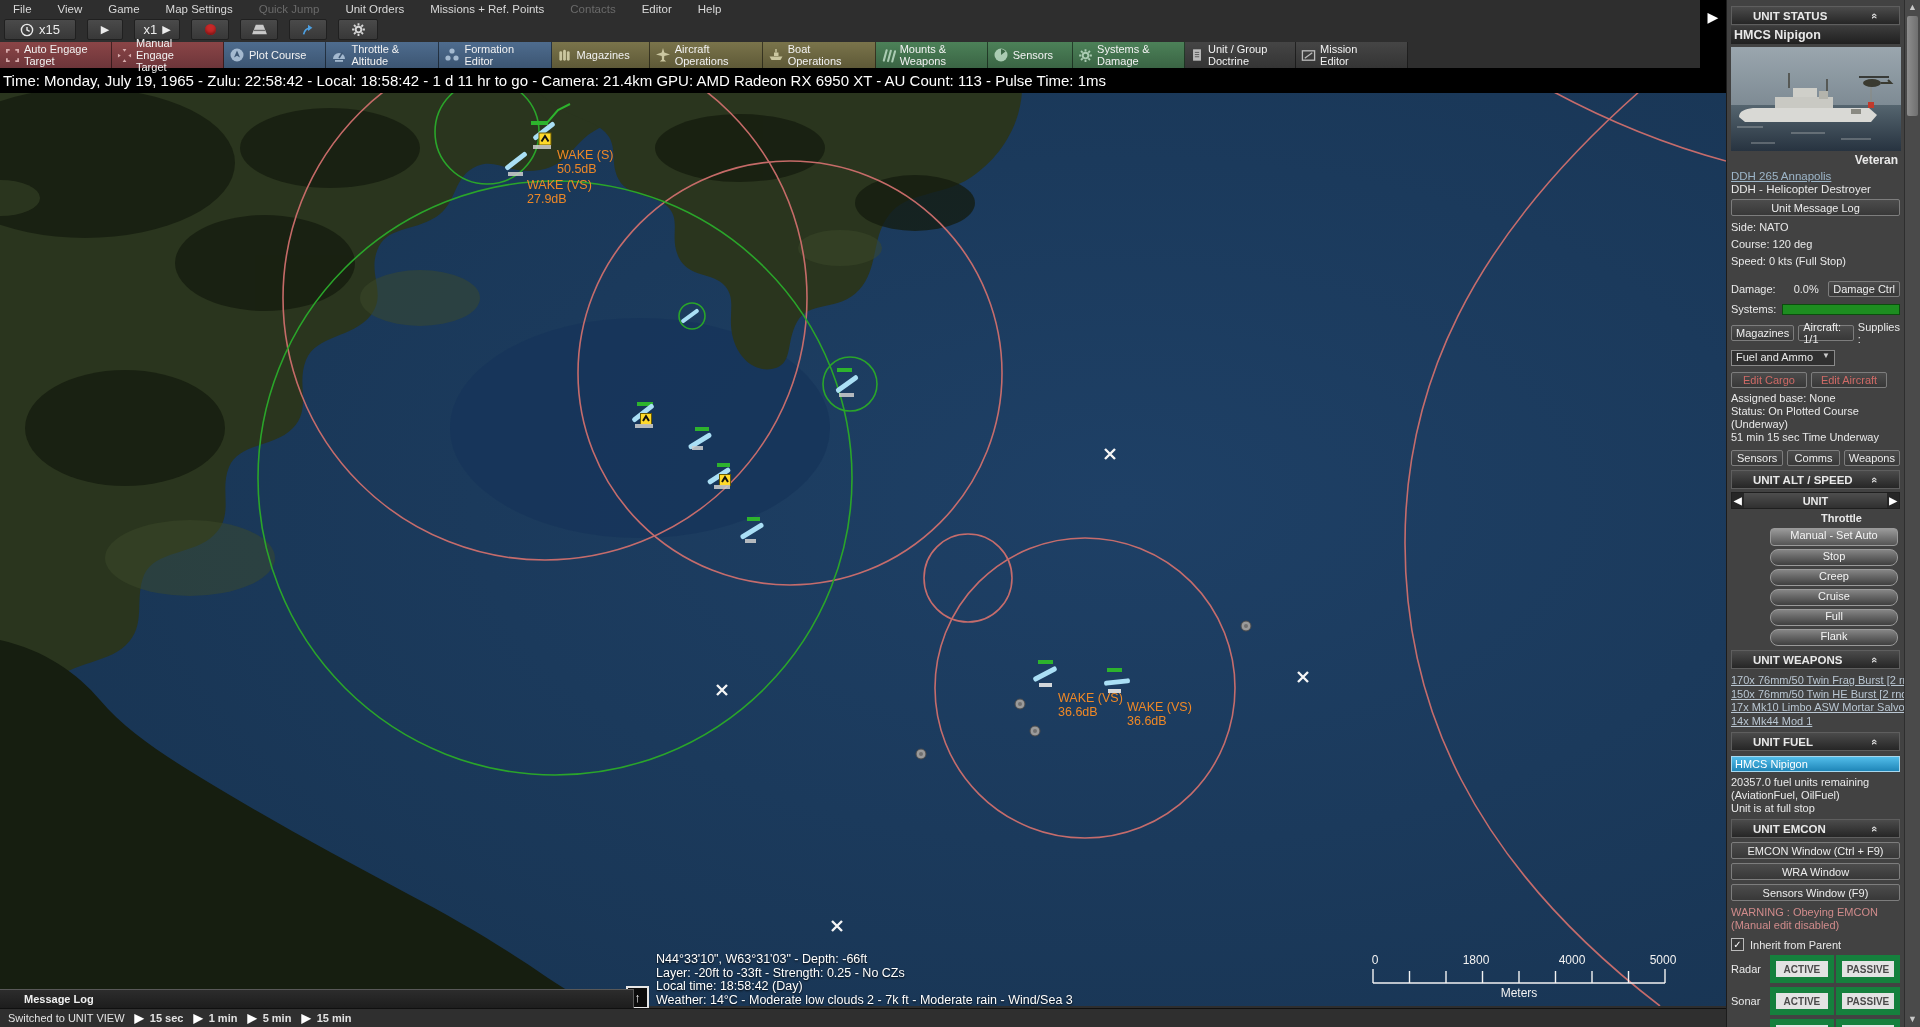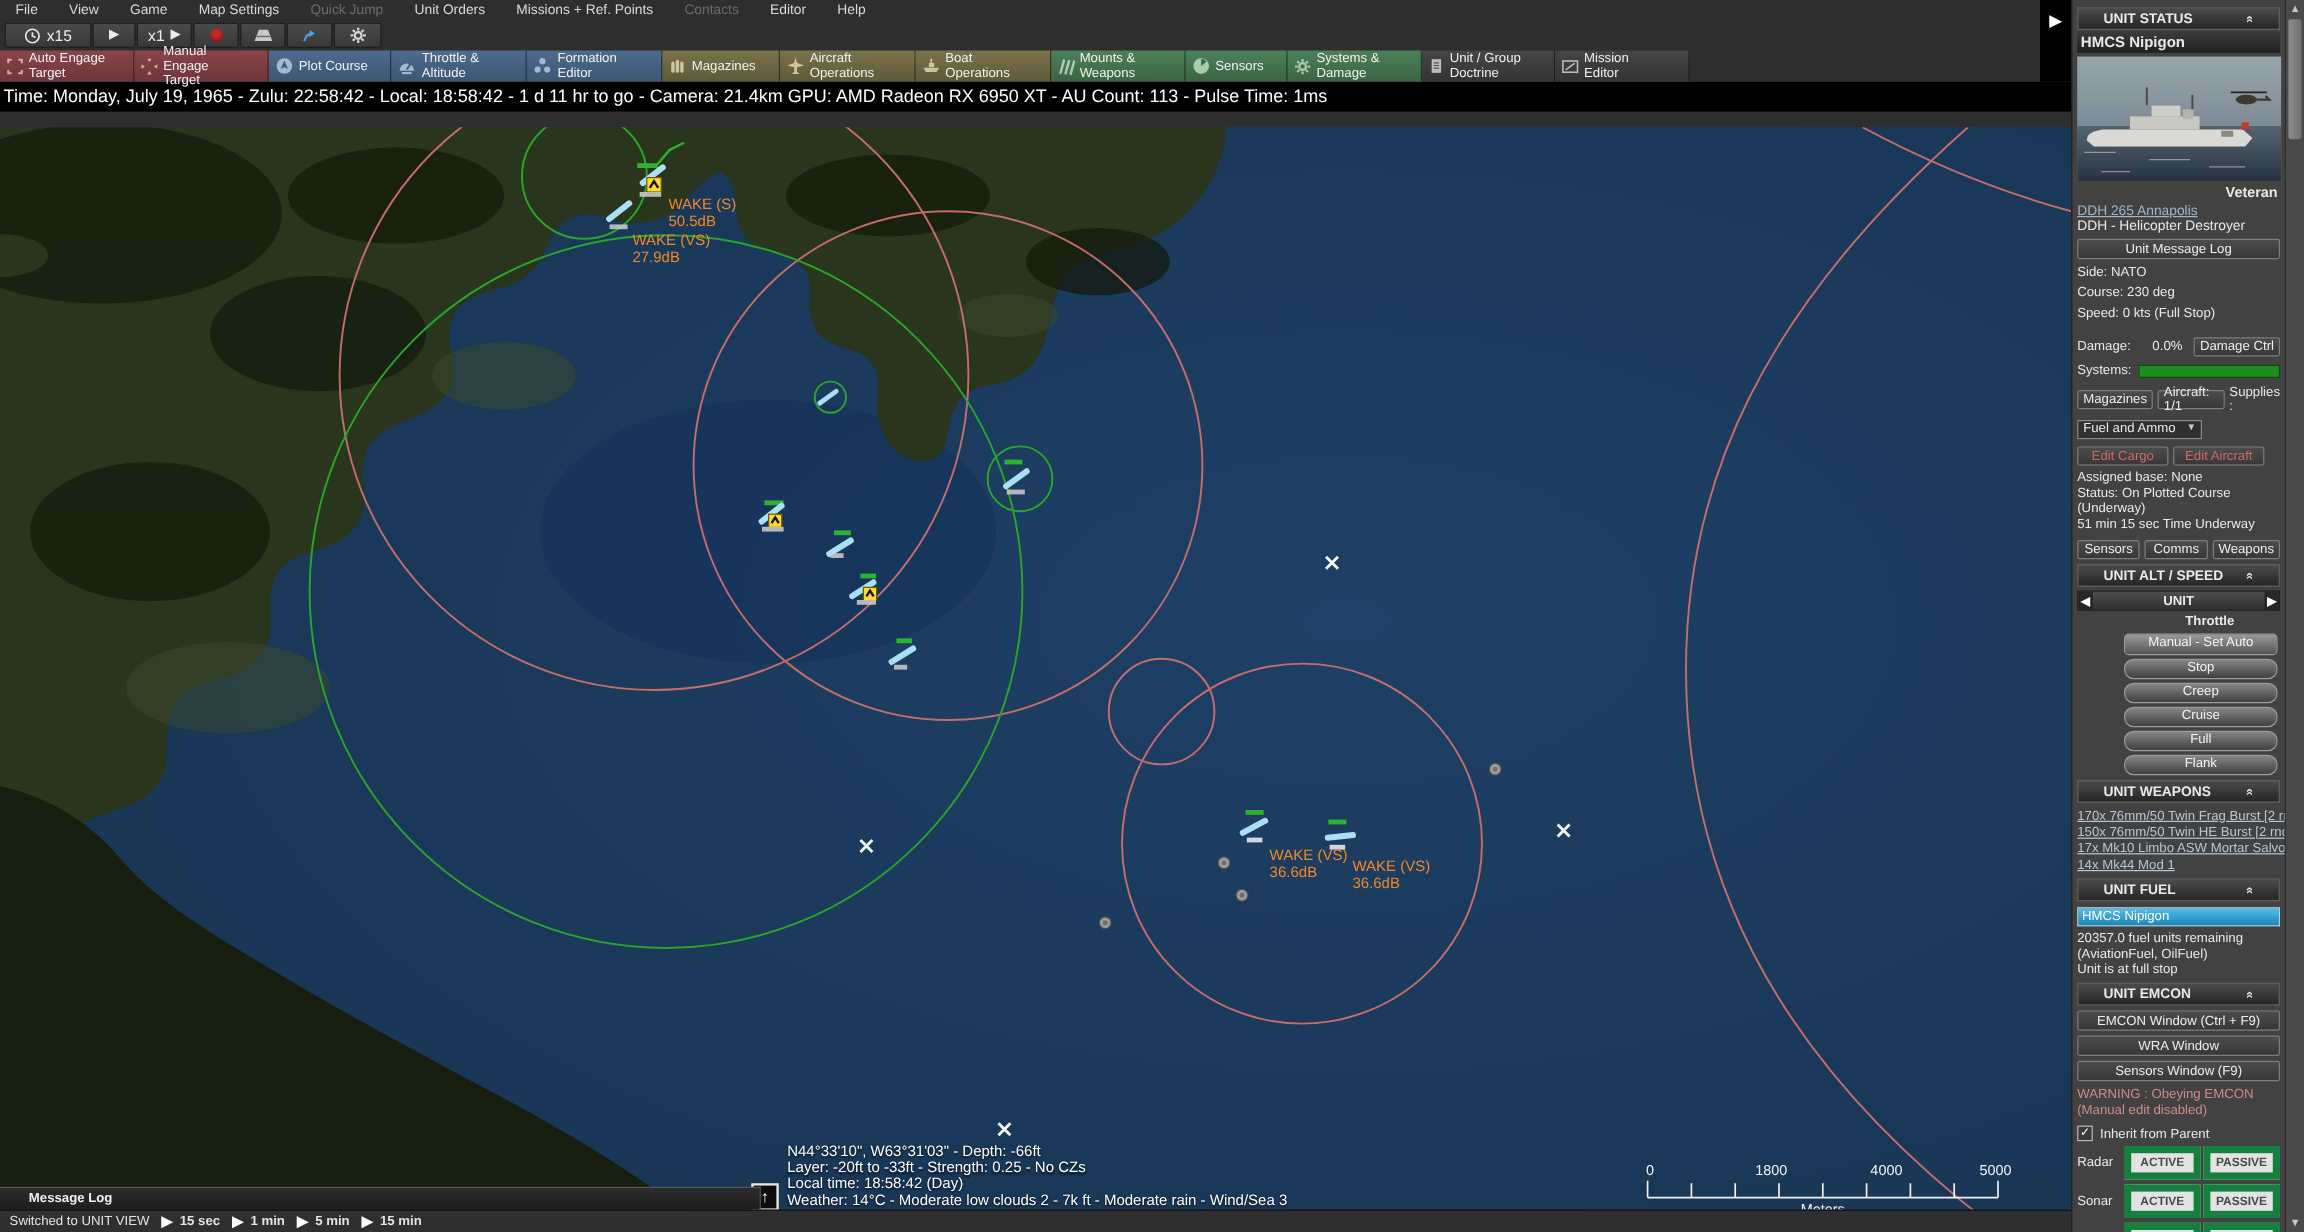--- a/index.html
+++ b/index.html
@@ -4,21 +4,21 @@
 <style>
   html,body{margin:0;padding:0}
   body{width:1920px;height:1027px;overflow:hidden;background:#2e2e2e;
        font-family:"Liberation Sans",sans-serif;position:relative;-webkit-font-smoothing:antialiased}
   
   #menubar{position:absolute;left:0;top:0;width:1700px;height:17px;background:#2e2e2e;
            display:flex;align-items:center;color:#d9d9d9;font-size:11.5px;z-index:30}
   .menu-item{padding:1px 13px;cursor:default;white-space:nowrap}
   .menu-item.disabled{color:#6a6a6a}
   #toolbar2{position:absolute;left:0;top:17px;width:1700px;height:25px;background:#2e2e2e;
-            display:flex;gap:1px;padding:2px 0 0 4px;box-sizing:border-box;z-index:30}
+            display:flex;gap:11px;padding:2px 0 0 4px;box-sizing:border-box;z-index:30}
   .tbtn{background:linear-gradient(#4a4a4a,#383838);border:1px solid #202020;border-radius:2px;height:21px;
         display:flex;align-items:center;justify-content:center;color:#ececec;font-size:13px;gap:5px;padding:0 9px;box-sizing:border-box}
   .tbtn .glyph{font-size:11px;line-height:1}
   .rec-dot{width:11px;height:11px;border-radius:50%;background:#c62828;box-shadow:inset 0 -2px 3px #7d1616}
   
   #ribbon{position:absolute;left:0;top:42px;width:1700px;height:26px;background:#2e2e2e;display:flex;z-index:30}
   .rbtn{height:26px;display:flex;align-items:center;gap:4px;padding:0 19px 0 5px;box-sizing:border-box;
         border-right:1px solid rgba(0,0,0,.5);color:#f2f2f2;font-size:11px;line-height:1.1;cursor:default}
   .rbtn svg{flex:0 0 auto;opacity:.8}
   .rbtn .lbl{max-width:68px}
@@ -26,21 +26,21 @@
   .rb-blue{background:linear-gradient(#4e6c8e,#3c5572)}
   .rb-olive{background:linear-gradient(#7a744b,#5e5937)}
   .rb-green{background:linear-gradient(#4c8158,#3a6444)}
   .rb-dark{background:linear-gradient(#454545,#343434)}
   
   #timebar{position:absolute;left:0;top:68px;width:1726px;height:25px;background:#000;color:#fff;
            font-size:15px;display:flex;align-items:center;padding-left:3px;box-sizing:border-box;white-space:nowrap;z-index:25}
   #collapse-strip{position:absolute;left:1700px;top:0;width:26px;height:68px;background:#000;z-index:31;text-align:center}
   #panel-toggle{color:#fff;font-size:14px;margin-top:9px;display:inline-block}
   
-  #map{position:absolute;left:0;top:106px;width:1726px;height:915px;background:#1b3a5c;z-index:1}
+  #map{position:absolute;left:0;top:91px;width:1726px;height:915px;background:#1b3a5c;z-index:1}
   #map svg{position:absolute;left:0;top:0}
   #mapinfo{position:absolute;left:656px;top:953px;z-index:6;color:#fff;font-size:12.5px;line-height:13.5px;
            text-shadow:0 1px 2px rgba(0,0,0,.9);white-space:nowrap}
   #uplink{position:absolute;left:626px;top:986px;width:23px;height:23px;background:#0c0c0c;border:2px solid #e6e6e6;
           box-sizing:border-box;color:#fff;display:flex;align-items:center;justify-content:center;
           font-size:13px;font-weight:bold;z-index:7}
   #messagelog{position:absolute;left:0;top:989px;width:634px;height:19px;background:linear-gradient(#2c2c2c,#1d1d1d);
               border-top:1px solid #585858;border-right:1px solid #585858;color:#f0f0f0;font-size:11px;font-weight:bold;
               display:flex;align-items:center;padding-left:24px;box-sizing:border-box;z-index:8}
   #statusbar{position:absolute;left:0;top:1008px;width:1726px;height:19px;background:#2f2f2f;border-top:1px solid #101010;
@@ -528,21 +528,21 @@
           <path d="M6,80 h26 M60,86 h34 M110,92 h30 M20,96 h24"></path>
         </g>
     </svg>
   </div>
   <div class="veteran">Veteran</div>
   <a class="classlink">DDH 265 Annapolis</a>
   <div class="classdesc">DDH - Helicopter Destroyer</div>
   <div class="btn wide">Unit Message Log</div>
 
   <div class="infoline">Side: NATO</div>
-  <div class="infoline">Course: 230 deg</div>
+  <div class="infoline">Course: 120 deg</div>
   <div class="infoline">Speed: 0 kts (Full Stop)</div>
 
   <div class="row" style="margin-top:14px">
     <span>Damage:</span>
     <span class="dmgval">0.0%</span>
     <span class="btn" style="height:16px">Damage Ctrl</span>
   </div>
   <div class="row">
     <span>Systems:</span>
     <div class="sysbar"></div>

